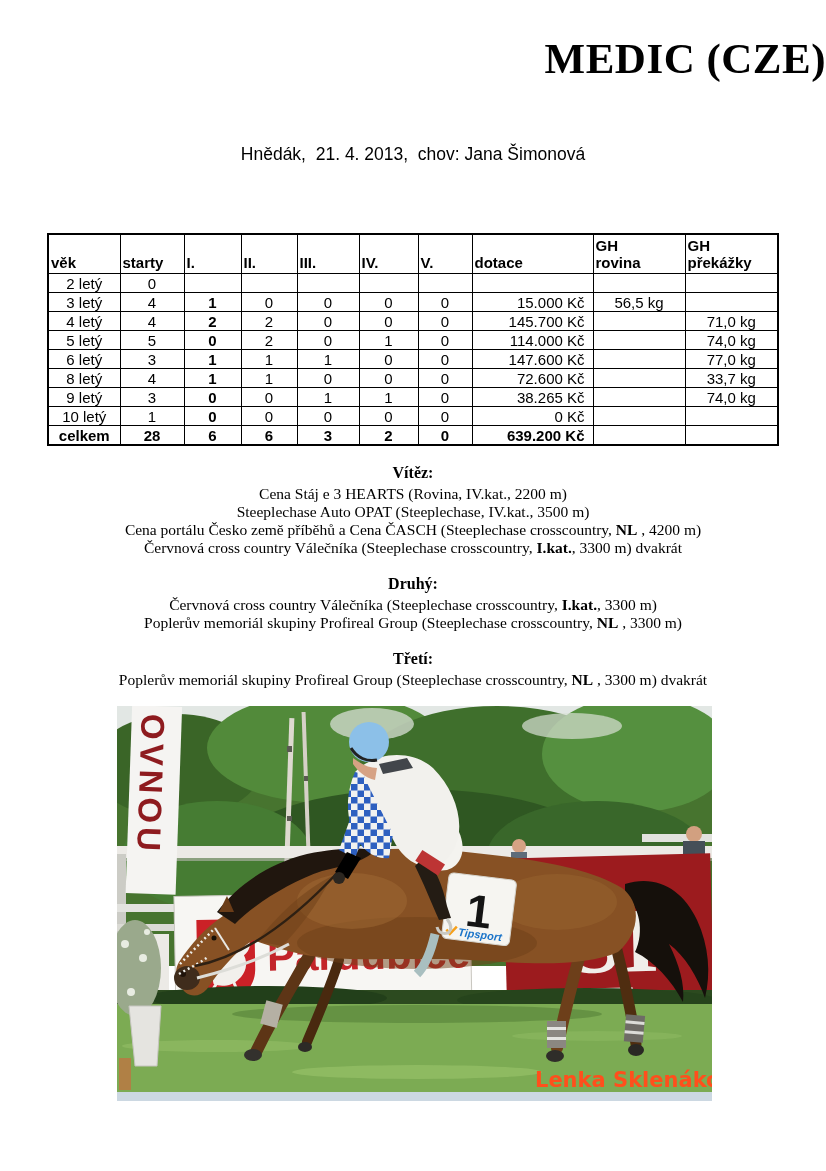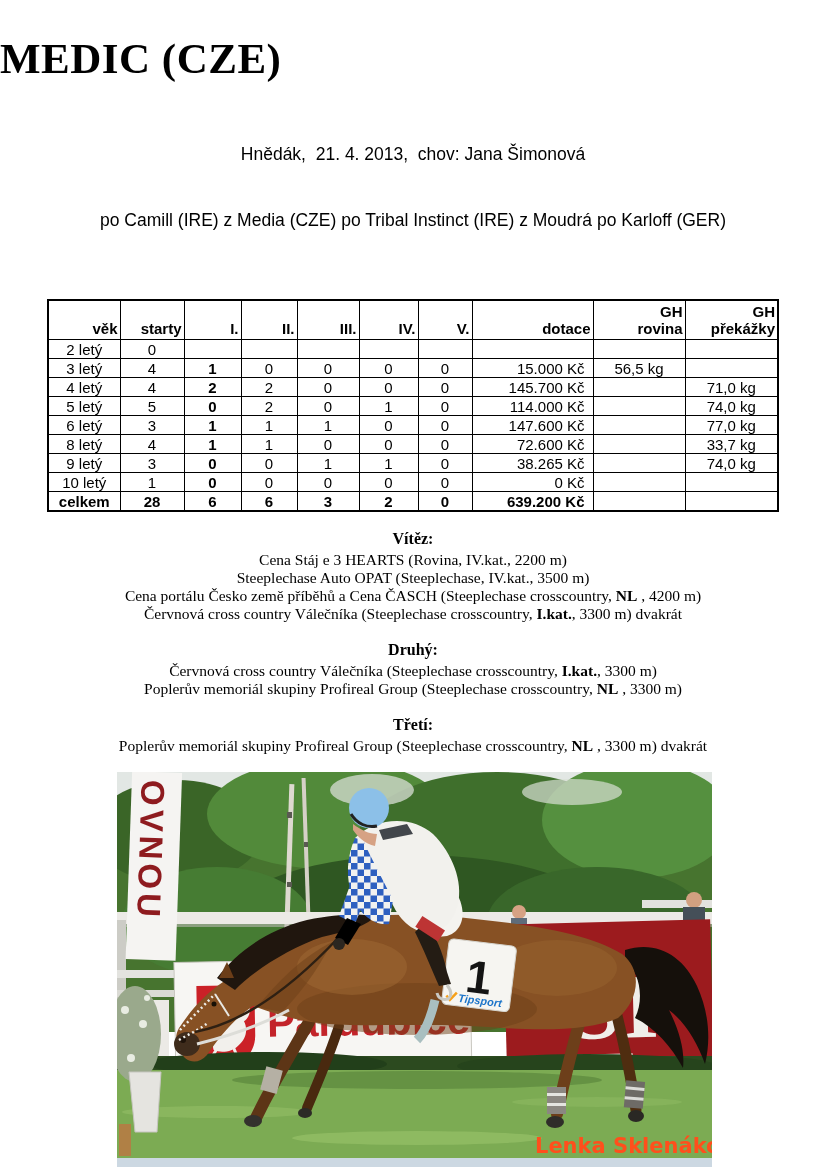--- a/index.html
+++ b/index.html
@@ -1,24 +1,24 @@
 <!DOCTYPE html>
 <html><head>
 <meta charset="utf-8">
 <style>
   html,body{margin:0;padding:0;background:#ffffff;}
   .page{position:relative;width:826px;height:1171px;background:#fff;color:#000;
         font-family:"Liberation Sans",sans-serif;overflow:hidden;}
-  h1{margin:34px 0 0;text-align:left;font-family:"Liberation Serif",serif;
+  h1{margin:34px 0 0;text-align:right;font-family:"Liberation Serif",serif;
      font-weight:bold;font-size:43px;letter-spacing:.5px;}
   .subtitle{margin-top:16px;text-align:center;font-size:17.5px;line-height:22px;white-space:pre-wrap;}
   table{border-collapse:collapse;table-layout:fixed;width:730px;margin:24px 0 0 47px;
         border:2px solid #000;}
   th,td{border:1px solid #000;overflow:hidden;}
-  th{font-weight:bold;font-size:15px;line-height:17px;text-align:right;
+  th{font-weight:bold;font-size:15px;line-height:17px;text-align:left;
      vertical-align:bottom;padding:2px 2px 2px;white-space:pre-line;}
   td{height:18px;font-size:15px;line-height:17px;padding:0 3px;}
   tbody tr{height:19px;}
   .b{font-weight:bold;}
   td.c0,td.c1,td.c2,td.c3,td.c4,td.c5,td.c6,td.c8,td.c9{text-align:center;}
   td.c7{text-align:right;padding-right:8px;}
   col.w0{width:72px}col.w1{width:64px}col.w2{width:57px}col.w3{width:56px}
   col.w4{width:62px}col.w5{width:59px}col.w6{width:54px}col.w7{width:121px}
   col.w8{width:92px}col.w9{width:93px}
   .sections{margin-top:2px;}
@@ -30,21 +30,20 @@
 </style>
 </head>
 <body>
 
 <div class="page">
 
   <h1>MEDIC (CZE)</h1>
 
   <div class="subtitle">
     <div>Hnědák,  21. 4. 2013,  chov: Jana Šimonová</div>
-    <div>po Camill (IRE) z Media (CZE) po Tribal Instinct (IRE) z Moudrá po Karloff (GER)</div>
   </div>
 
   <table>
     <colgroup>
       <col class="w0">
         <col class="w1">
         <col class="w2">
         <col class="w3">
         <col class="w4">
       <col class="w5">

